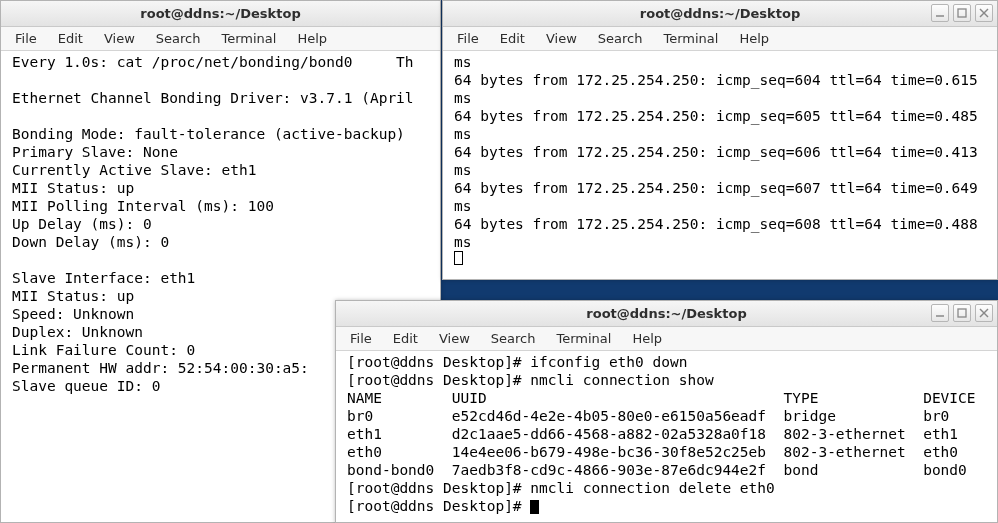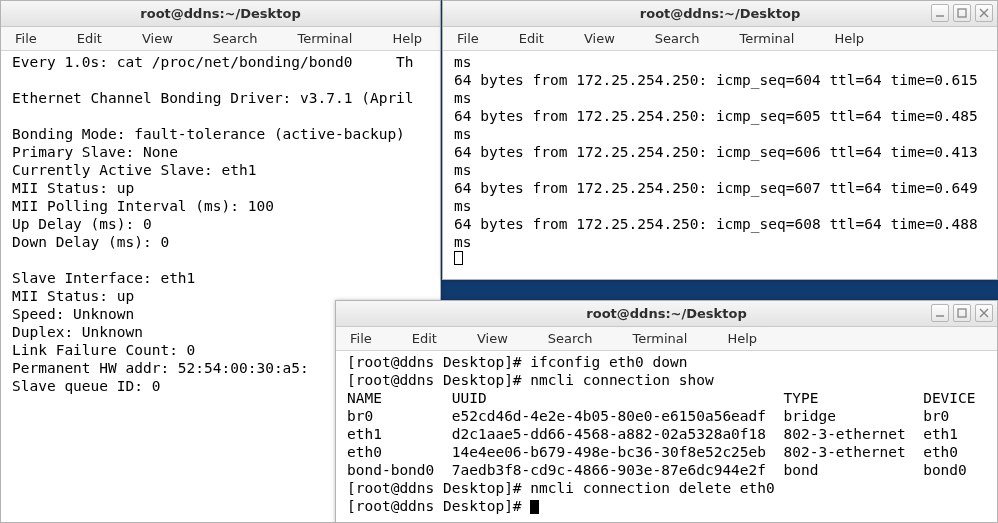--- a/index.html
+++ b/index.html
@@ -56,21 +56,21 @@
     line-height: 1;
     color: #666;
   }
   .winbtn svg { width: 10px; height: 10px; }
 
   .menubar {
     height: 24px;
     padding: 0 4px;
     display: flex;
     align-items: center;
-    gap: 20px;
+    gap: 1px;
     border-bottom: 1px solid #d4d4d4;
     background: #f7f7f7;
     font-family: "DejaVu Sans", "Liberation Sans", sans-serif;
     font-size: 13px;
     color: #2d2d2d;
   }
   .menuitem {
     padding: 2px 10px;
     border-radius: 3px;
   }

